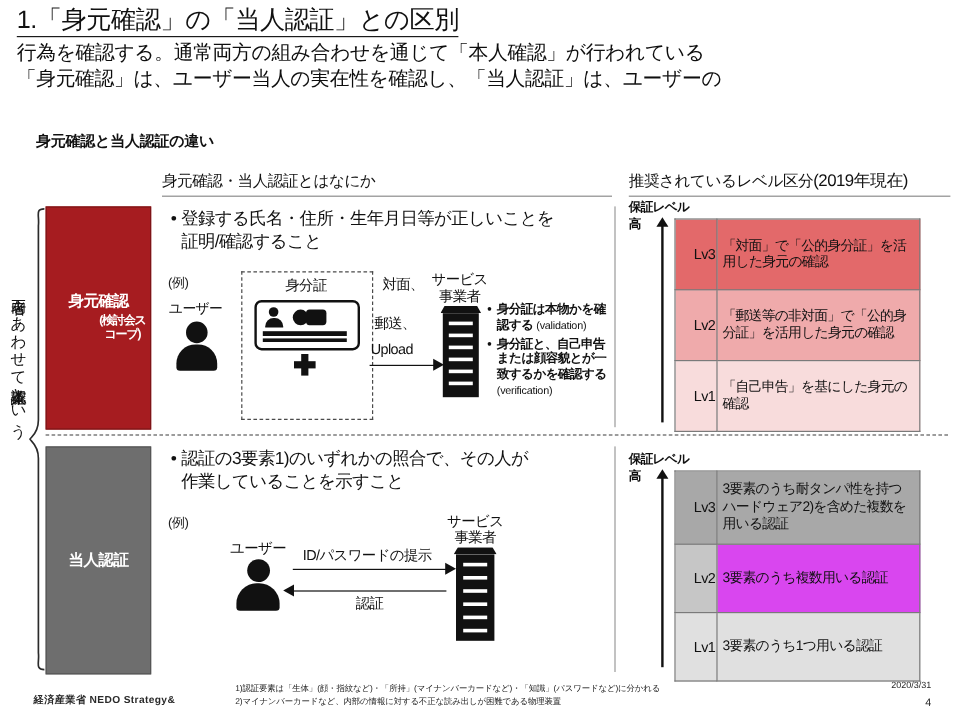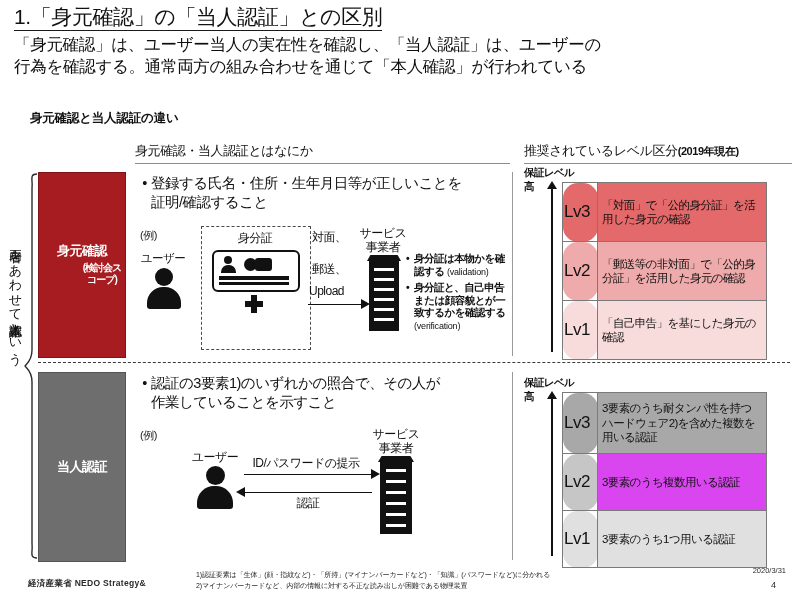--- a/index.html
+++ b/index.html
@@ -27,21 +27,21 @@
   #section-label{
     position:absolute;left:30px;top:110px;
     font-size:12.5px;font-weight:bold;letter-spacing:-0.2px;
   }
 
   
   .col-head{position:absolute;font-size:13px;letter-spacing:-0.4px;
     padding-bottom:3px;border-bottom:1.2px solid #8d8d8d;text-align:left;}
   #head-left{left:135px;top:142px;width:375px;}
   #head-right{left:524px;top:142px;width:268px;text-align:left;}
-  #head-right .yr{font-size:11px;font-weight:bold;}
+  #head-right .yr{font-size:14px;}
 
   
   #vertical-note{
     position:absolute;left:4px;top:240px;width:18px;
     font-size:13px;line-height:1.05;letter-spacing:0px;
     writing-mode:vertical-rl;text-orientation:upright;
     white-space:nowrap;
   }
   #brace{position:absolute;left:24px;top:172px;width:14px;height:388px;}
 
@@ -133,41 +133,41 @@
   .lvl-wrap{position:absolute;}
   .lvl-title{position:absolute;font-size:10.5px;font-weight:bold;letter-spacing:-0.6px;}
   .axis-high{position:absolute;font-size:10.5px;font-weight:bold;}
   .axis-line{position:absolute;width:0;border-left:2px solid #111;}
   .axis-arrow{position:absolute;width:0;height:0;
     border-left:5px solid transparent;border-right:5px solid transparent;
     border-bottom:8px solid #111;}
 
   table.lvl{border-collapse:collapse;table-layout:fixed;}
   table.lvl td{border:1px solid #7a7a7a;vertical-align:middle;}
-  td.lv{width:32px;text-align:left;font-size:17px;letter-spacing:-0.5px;border-radius:15px;}
+  td.lv{width:32px;text-align:right;font-size:12px;letter-spacing:-0.5px;}
   td.desc{font-size:11.5px;line-height:1.25;letter-spacing:-0.6px;padding:3px 4px;}
 
   
   #footer-org{position:absolute;left:28px;top:578px;font-size:8.5px;
     font-weight:bold;letter-spacing:0.3px;color:#2a2a2a;}
   #footnotes{position:absolute;left:196px;top:570px;width:480px;
     font-size:7px;line-height:1.55;letter-spacing:-0.1px;color:#1c1c1c;}
-  #footer-date{position:absolute;right:14px;top:566px;font-size:7.5px;color:#2a2a2a;}
+  #footer-date{position:absolute;right:24px;top:566px;font-size:7.5px;color:#2a2a2a;}
   #footer-page{position:absolute;right:24px;top:580px;font-size:9px;color:#2a2a2a;}
 </style>
 </head>
 <body>
 
 <div class="slide">
 
   <div id="title-block">
     <div id="slide-title">1.「身元確認」の「当人認証」との区別</div>
     <div id="subtitle">
+      <div>行為を確認する。通常両方の組み合わせを通じて「本人確認」が行われている</div>
       <div>「身元確認」は、ユーザー当人の実在性を確認し、「当人認証」は、ユーザーの</div>
-      <div>行為を確認する。通常両方の組み合わせを通じて「本人確認」が行われている</div>
     </div>
   </div>
 
   <div id="section-label">身元確認と当人認証の違い</div>
 
   <div class="col-head" id="head-left">身元確認・当人認証とはなにか</div>
   <div class="col-head" id="head-right">
     <span>推奨されているレベル区分</span><span class="yr">(2019年現在)</span>
   </div>
 
@@ -210,21 +210,21 @@
         <div class="h"></div>
         <div class="b"></div>
       </div>
     <div class="chip1"></div>
       <div class="chip2"></div>
     <div class="line1"></div>
       <div class="line2"></div>
   </div>
   <div id="plus"></div>
 
-  <div class="lbl" style="left:312px;top:230px;width:48px;text-align:left;font-size:12px;">対面、</div>
+  <div class="lbl" style="left:312px;top:230px;width:48px;text-align:center;font-size:12px;">対面、</div>
   <div class="lbl" style="left:312px;top:262px;width:48px;text-align:left;font-size:12px;">郵送、</div>
   <div class="lbl" style="left:309px;top:284px;width:56px;text-align:left;font-size:12px;">Upload</div>
 
   <div class="arrow-line" style="left:308px;top:304px;width:54px;"></div>
   <div class="arrow-head right" style="left:361px;top:299px;"></div>
 
   <div class="lbl" style="left:352px;top:227px;width:62px;line-height:1.15;font-size:12px;">
     <span>サービス</span><br>
     <span>事業者</span>
   </div>

